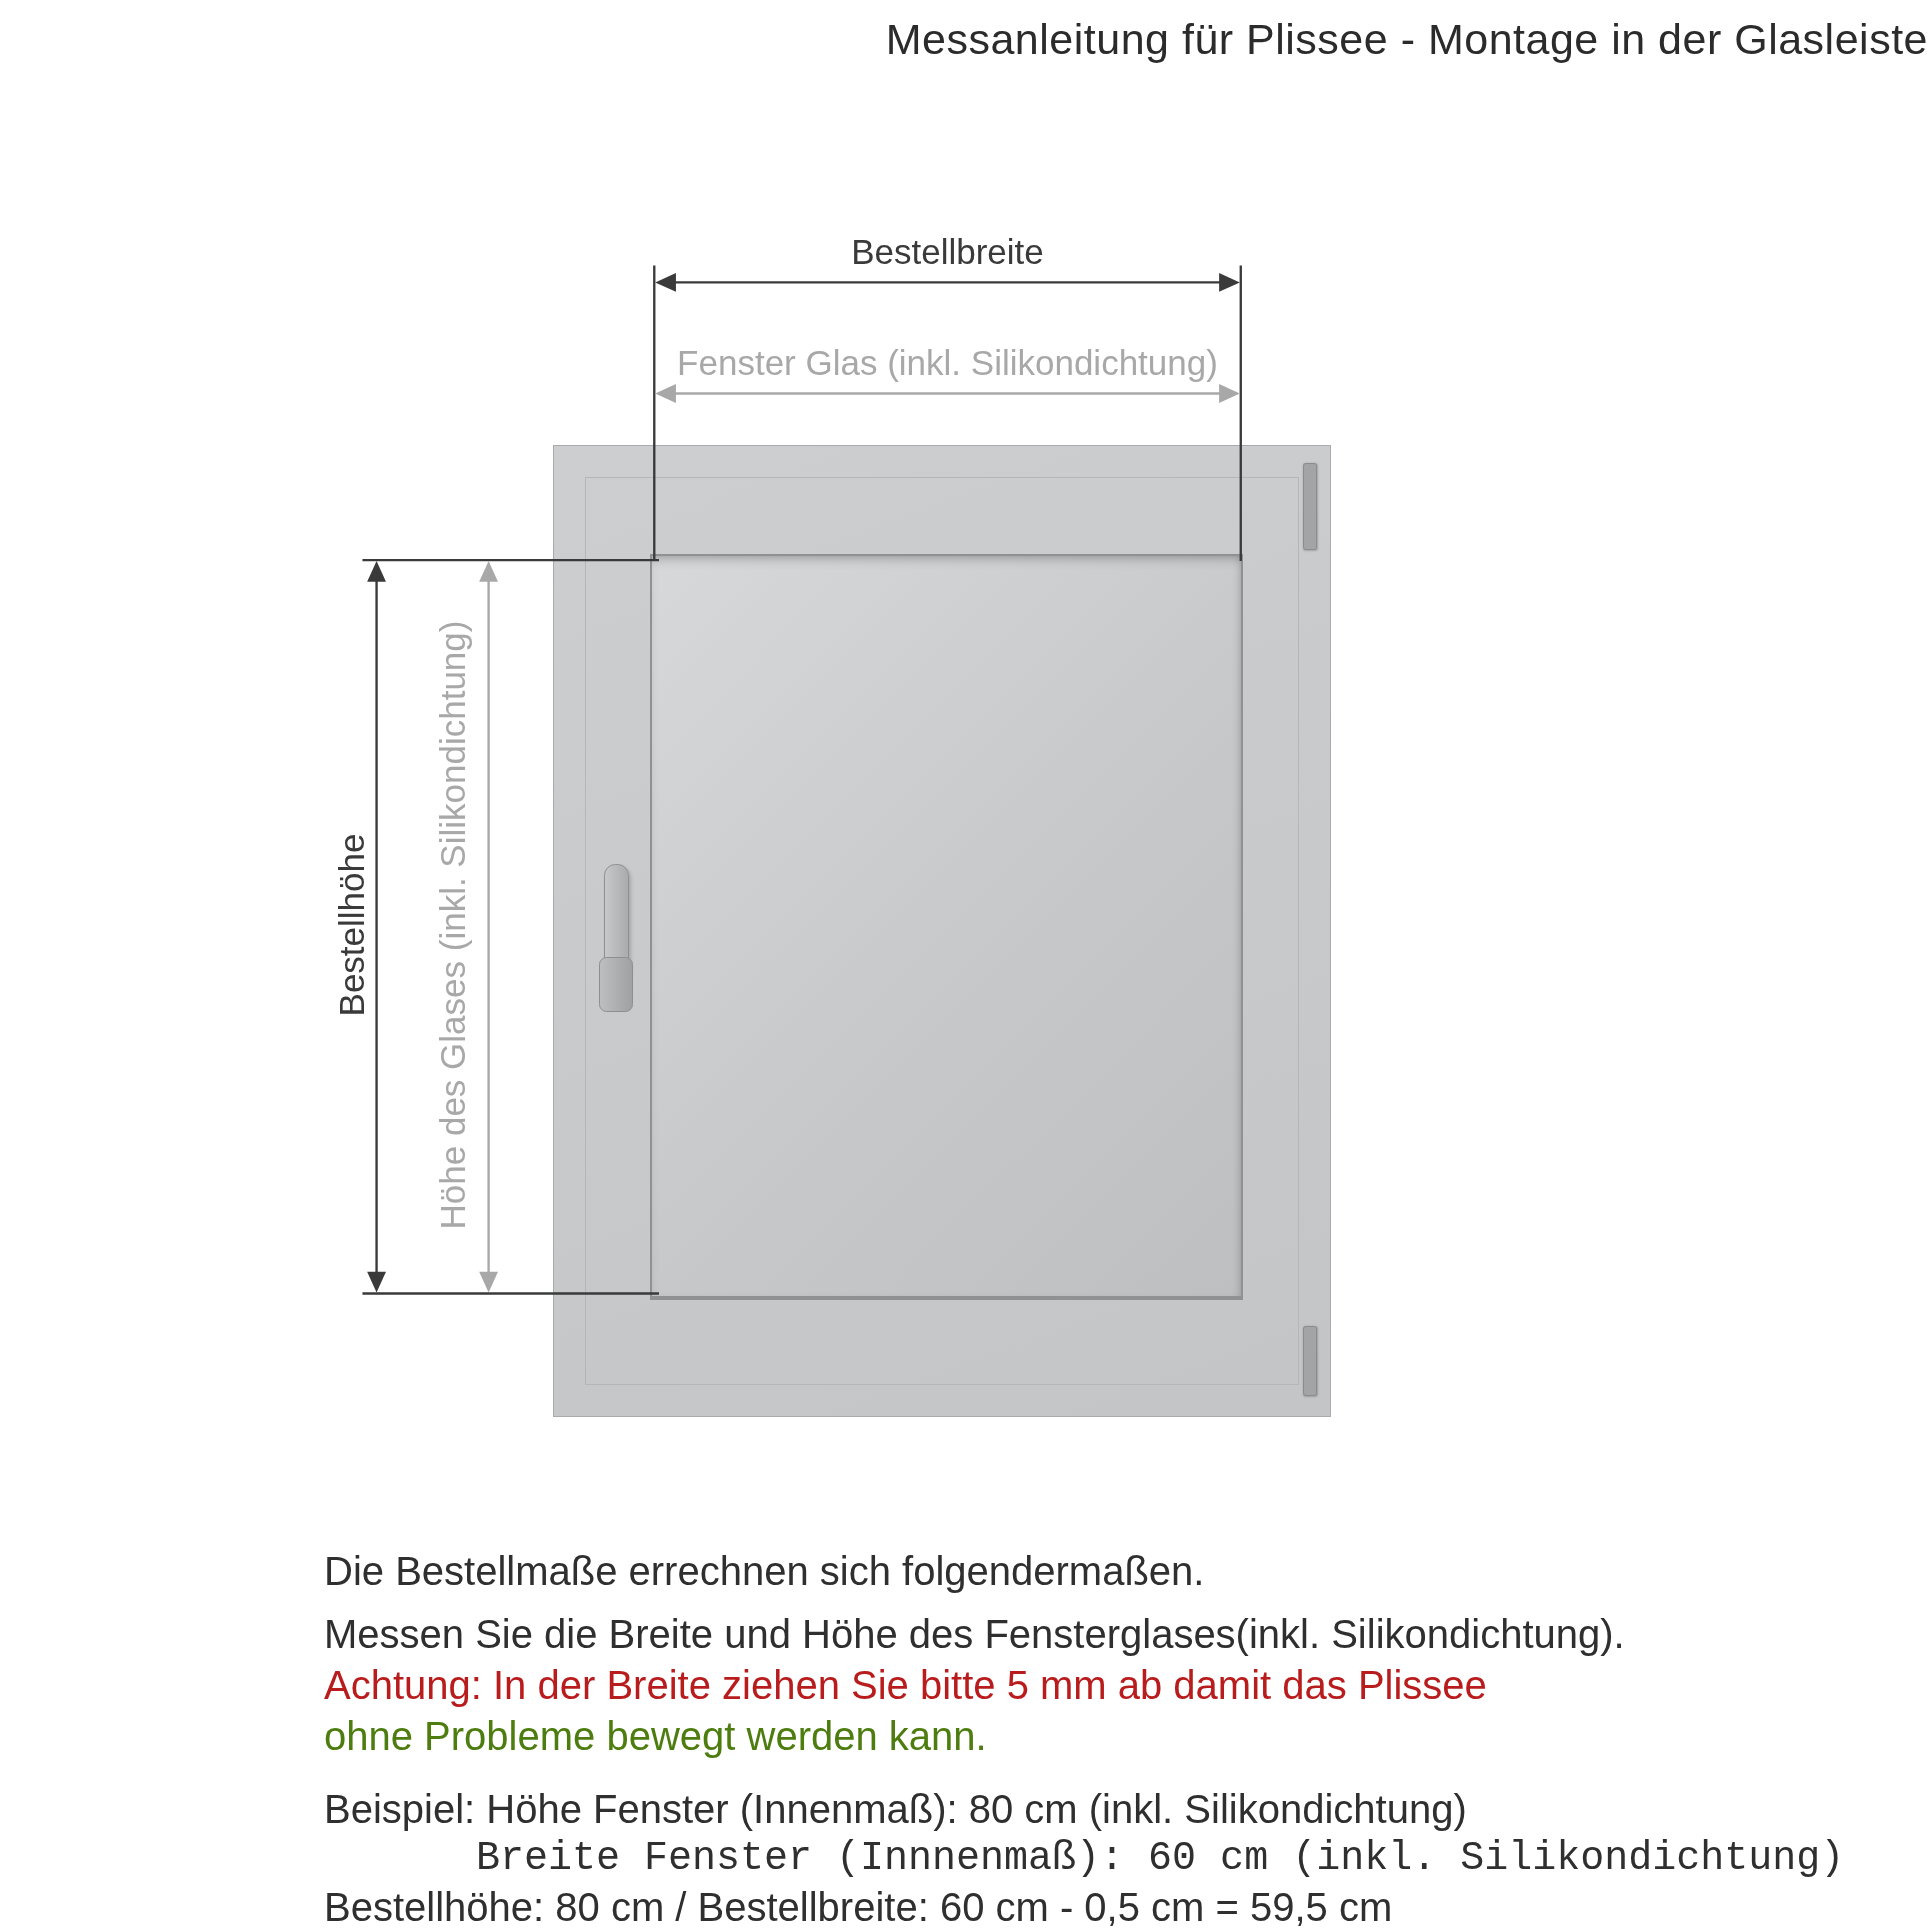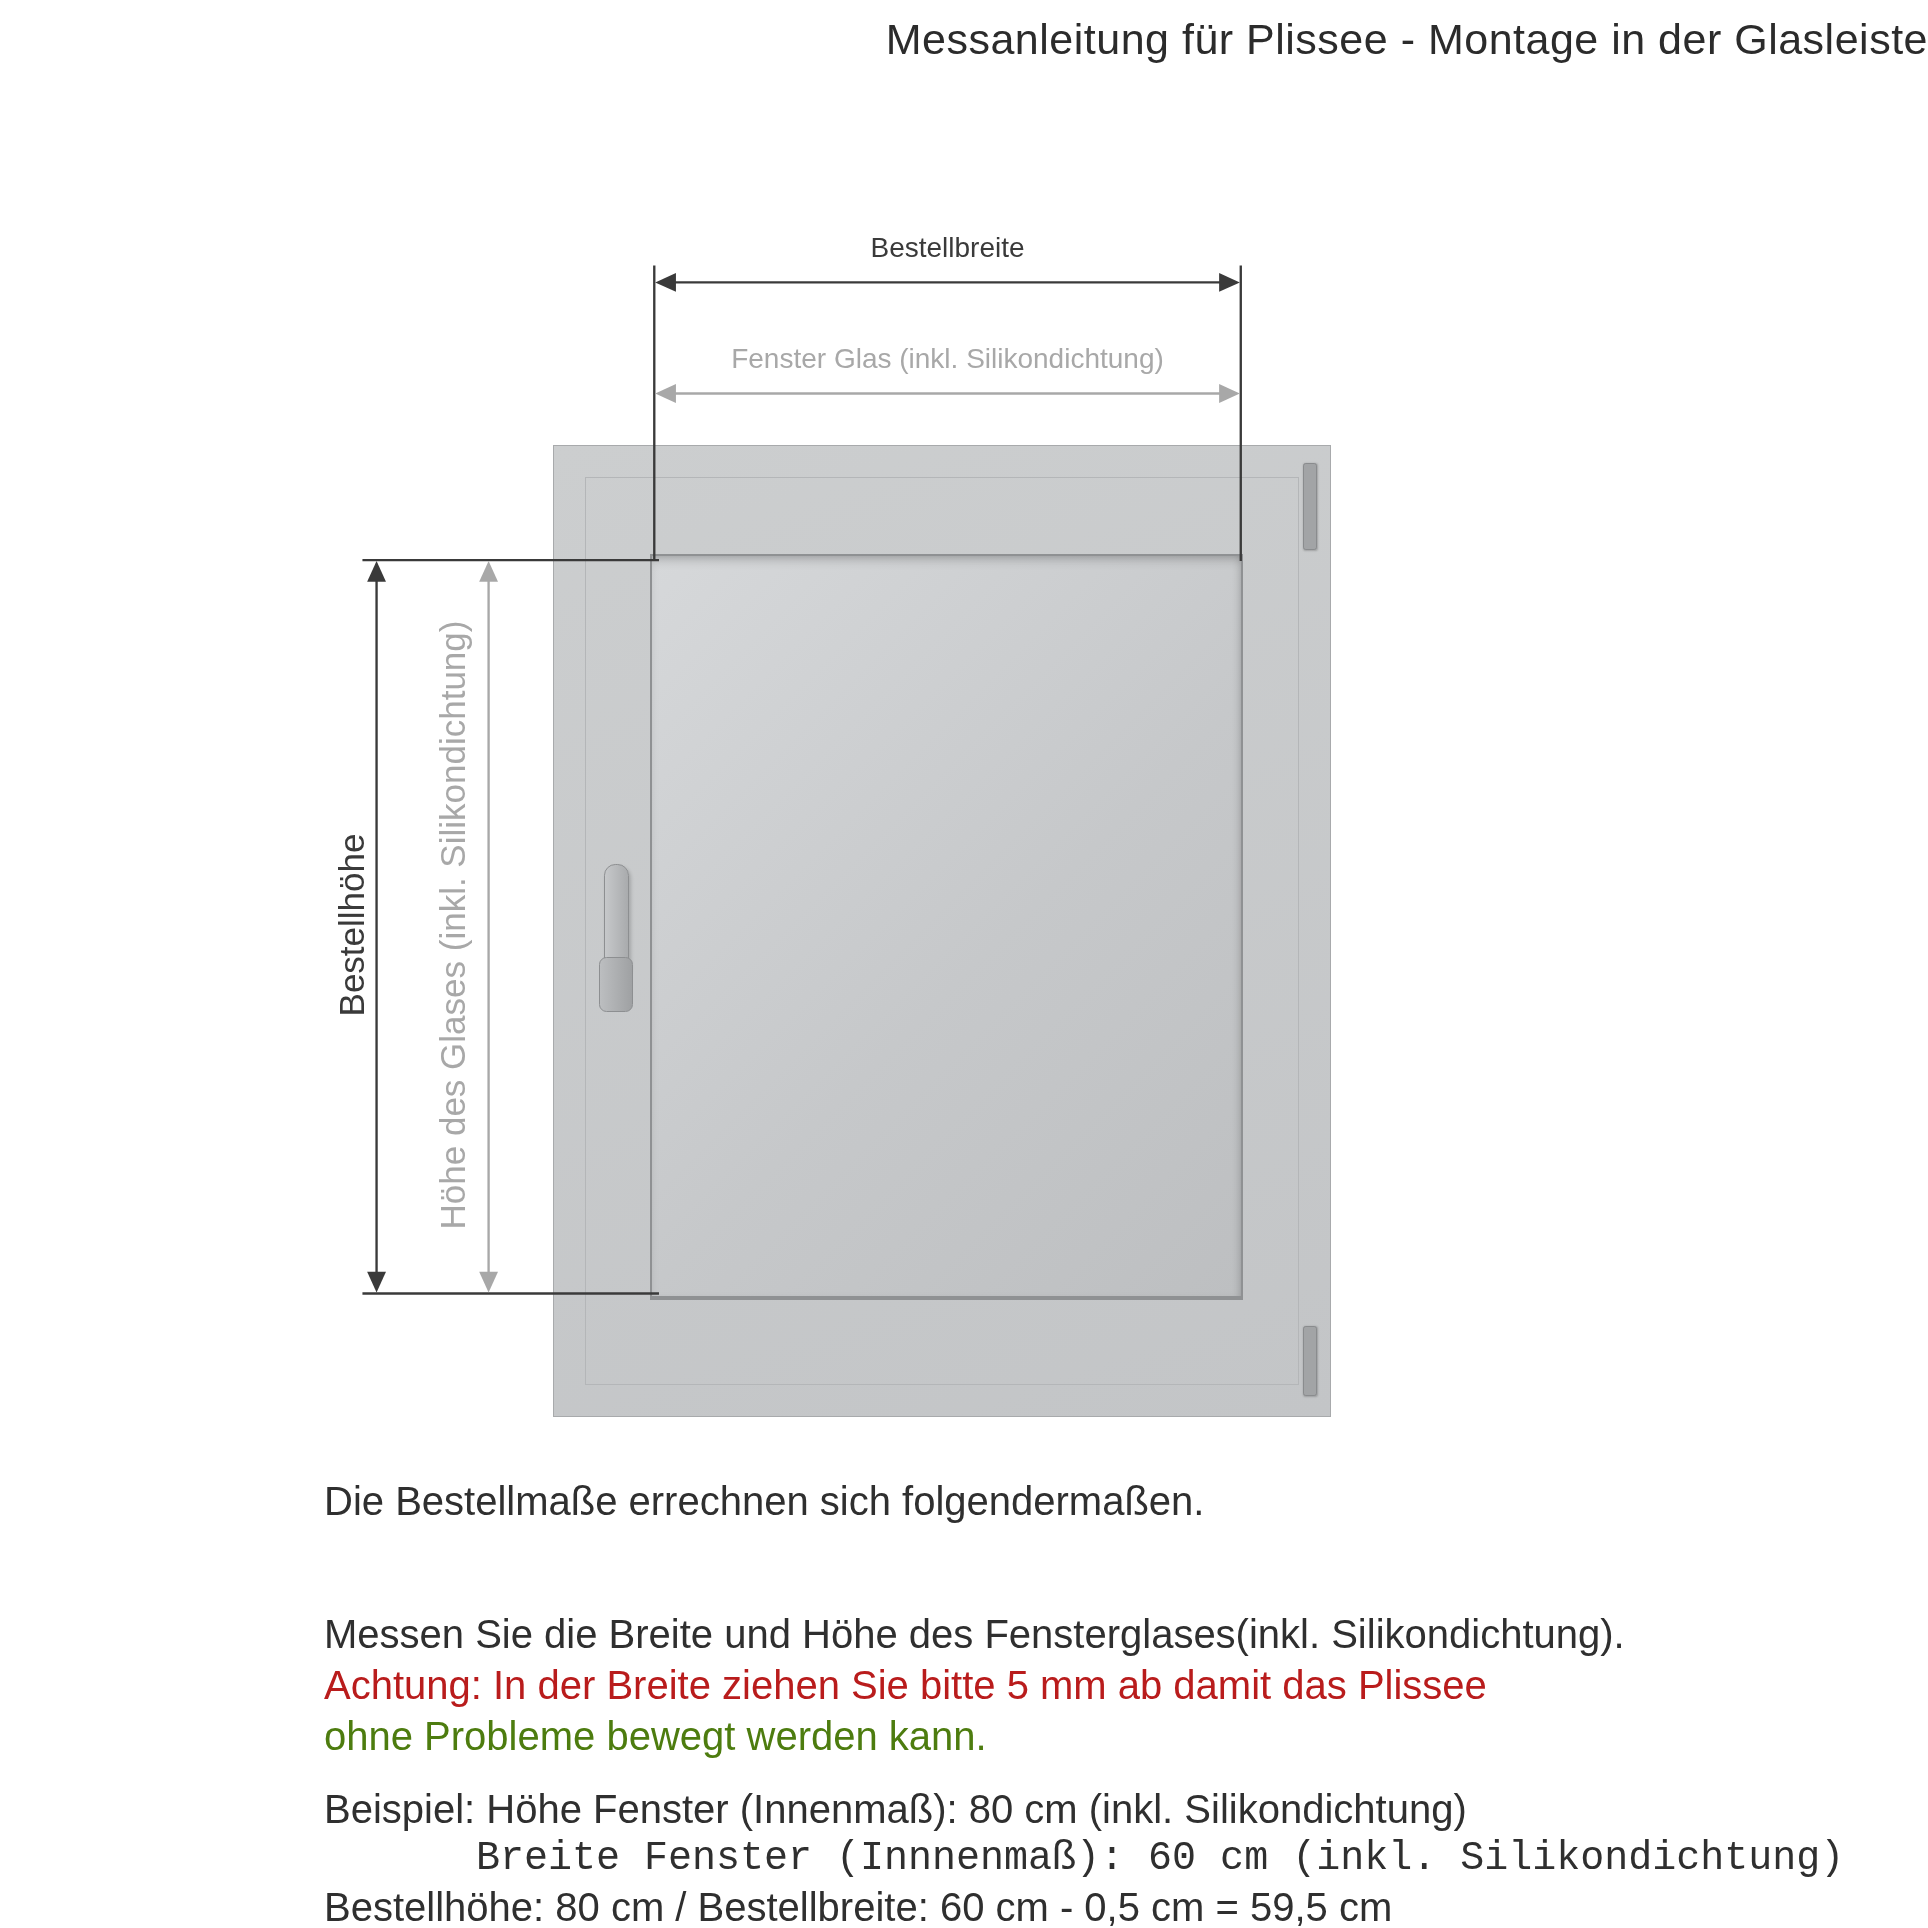--- a/index.html
+++ b/index.html
@@ -54,39 +54,39 @@
   }
   .hinge{
     width:12.2px;background:#a2a4a6;border:0.9px solid #8a8c8e;border-radius:2.8px;
     box-shadow:0.9px 0.9px 1.9px rgba(0,0,0,0.2);
   }
   .hinge-top{left:1303px;top:463px;height:85px;}
   .hinge-bottom{left:1303px;top:1326px;height:68px;}
   
   .dim-label-h{
     left:654px;width:587px;text-align:center;
-    font-size:28px;white-space:nowrap;
+    font-size:35px;white-space:nowrap;
   }
   .lbl-order-width{top:232px;color:#3a3a3a;}
   .lbl-glass-width{top:343px;color:#a8a8a8;}
   .dim-label-v{
     white-space:nowrap;font-size:35px;
     transform:translate(-50%,-50%) rotate(-90deg);
   }
   .lbl-order-height{left:352px;top:925px;color:#3a3a3a;}
   .lbl-glass-height{left:453px;top:925px;color:#a8a8a8;}
   .svg-overlay{left:0;top:0;pointer-events:none;}
   
   .textline{
     left:324px;
     font-size:40px;
     white-space:nowrap;
     color:#2f2f2f;
   }
-  .t1{top:1479px;}
+  .t1{top:1549px;}
   .t2{top:1612px;}
   .t3{top:1663px;color:#b91c1c;}
   .t4{top:1714px;color:#4d7c0f;}
   .t5{top:1787px;}
   .t6{top:1836px;left:476px;font-family:Liberation Mono, monospace;}
   .t7{top:1885px;}
 </style>
 </head>
 <body>
 

